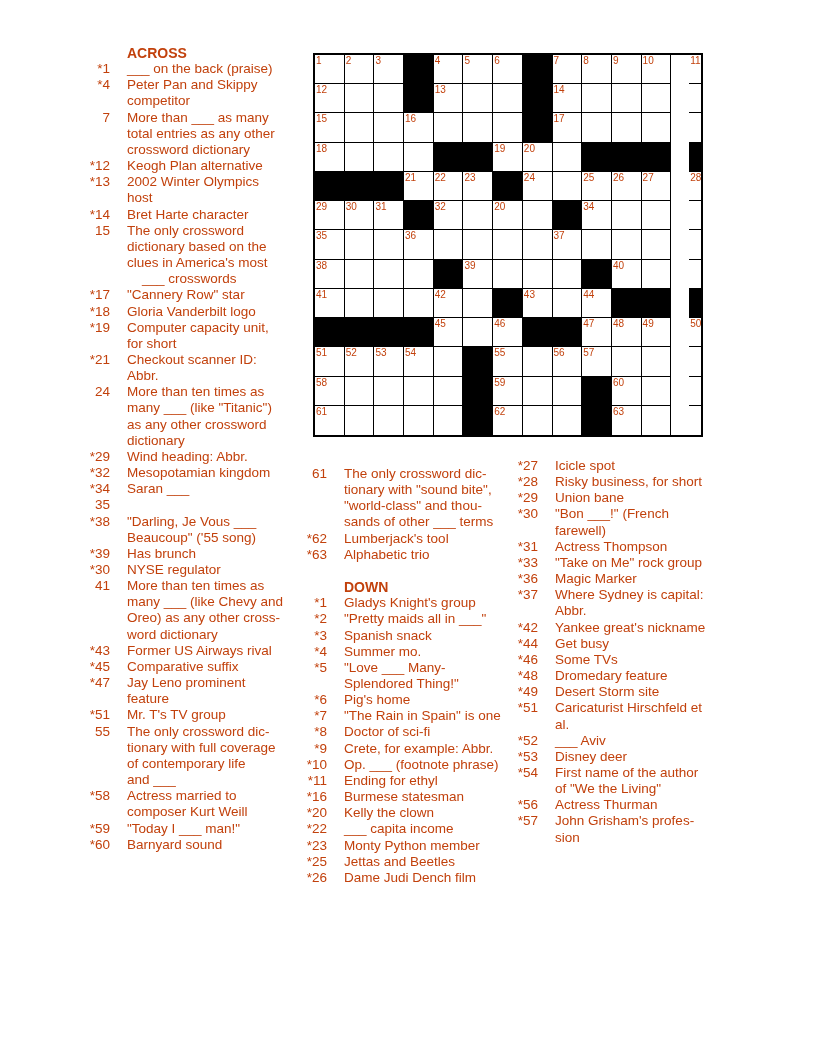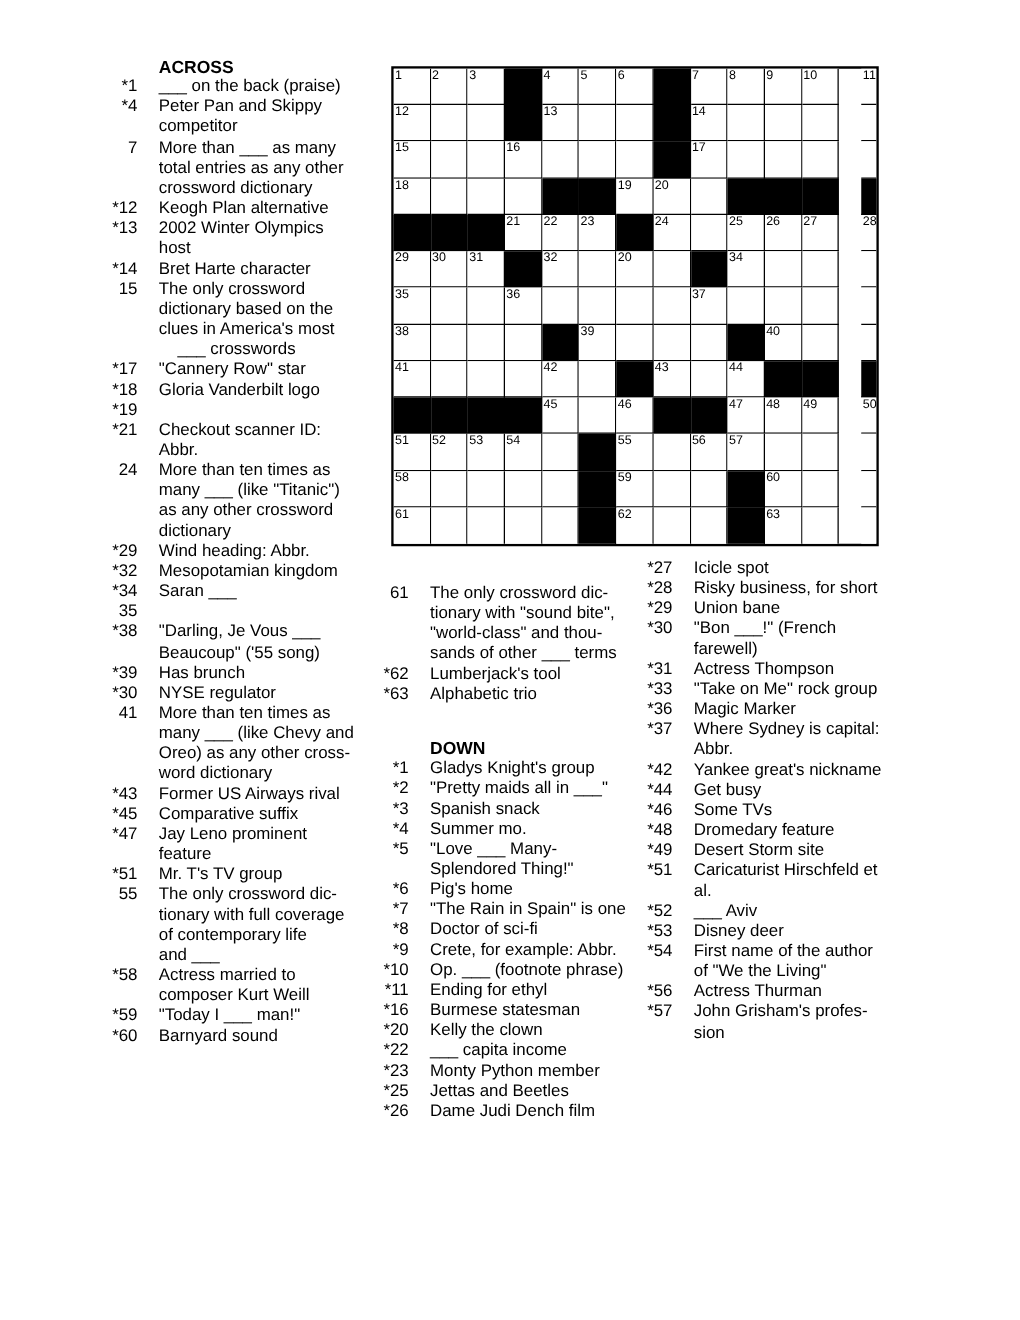--- a/index.html
+++ b/index.html
@@ -1,24 +1,24 @@
 <!DOCTYPE html>
 <html><head>
 <meta charset="utf-8">
 <style>
   html,body{margin:0;padding:0;background:#fff;}
-  .page{position:relative;width:816px;height:1056px;background:#ffffff;color:#000000;
+  .page{position:relative;width:816px;height:1056px;background:#ffffff;color:#c2410c;
         font-family:"Liberation Sans",sans-serif;overflow:hidden;}
   .clues-col{position:absolute;font-size:13.5px;line-height:16.15px;}
   .col-header{font-weight:bold;font-size:14px;}
   .col-left{left:72px;top:45px;width:238px;}
   .col-left .col-header{margin-left:55px;}
   .col-mid{left:297px;top:466px;width:228px;}
-  .col-mid .col-header{margin-left:47px;margin-top:11px;}
-  .col-right{left:508px;top:446px;width:244px;}
+  .col-mid .col-header{margin-left:47px;}
+  .col-right{left:508px;top:458px;width:244px;}
   .clue{display:flex;}
   .cnum{flex:0 0 38px;text-align:right;white-space:pre;}
   .col-mid .cnum,.col-right .cnum{flex:0 0 30px;}
   .ctext{margin-left:17px;white-space:nowrap;}
   .spacer{height:16.15px;}
   .grid{position:absolute;left:313px;top:53px;width:390px;height:384px;
         border:2px solid #000;box-sizing:border-box;background:#fff;
         display:grid;grid-template-columns:repeat(13,1fr);grid-template-rows:repeat(13,1fr);}
   .cell{position:relative;background:#fff;border-right:1px solid #000;border-bottom:1px solid #000;box-sizing:border-box;}
   .cell:nth-child(13n){border-right:0;margin-left:18px;}
@@ -65,20 +65,21 @@
         <div class="clue">
           <span class="cnum">*17</span>
           <span class="ctext">"Cannery Row" star</span>
         </div>
         <div class="clue">
           <span class="cnum">*18</span>
           <span class="ctext">Gloria Vanderbilt logo</span>
         </div>
         <div class="clue">
           <span class="cnum">*19</span>
+          <span class="ctext">Computer capacity unit,<br>for short</span>
         </div>
         <div class="clue">
           <span class="cnum">*21</span>
           <span class="ctext">Checkout scanner ID:<br>Abbr.</span>
         </div>
         <div class="clue">
           <span class="cnum">24</span>
           <span class="ctext">More than ten times as<br>many ___ (like "Titanic")<br>as any other crossword<br>dictionary</span>
         </div>
         <div class="clue">

